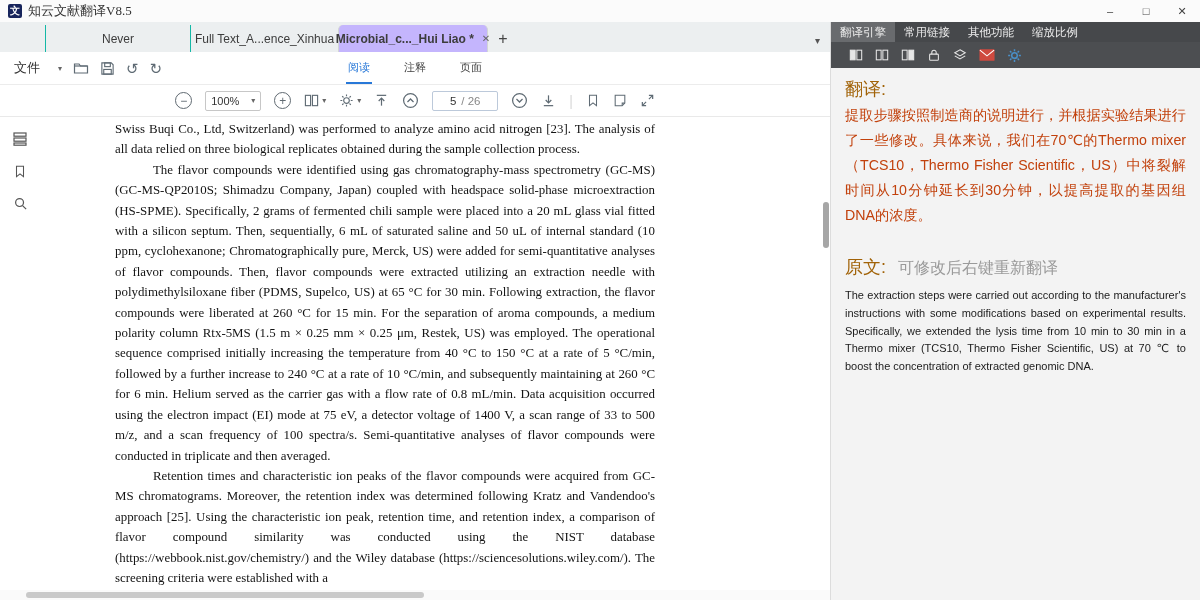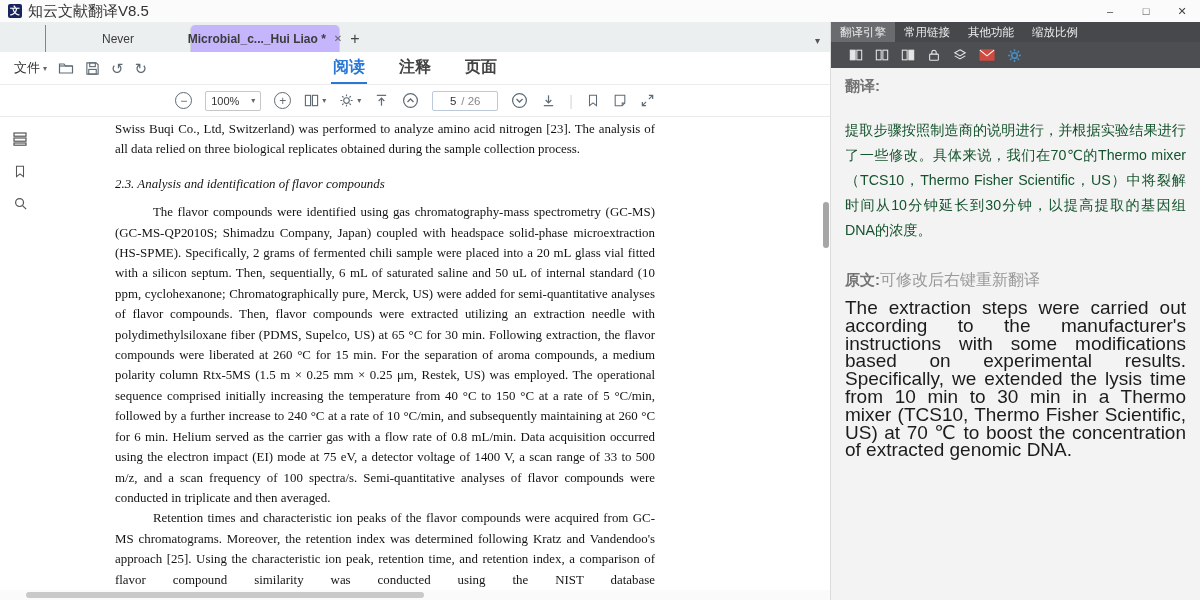--- a/index.html
+++ b/index.html
@@ -4,21 +4,21 @@
 <style>
   * { margin:0; padding:0; box-sizing:border-box; }
   html,body { width:1200px; height:600px; overflow:hidden;
     font-family:"Liberation Sans","DejaVu Sans",sans-serif; background:#fff; }
   .app { width:1200px; height:600px; display:flex; flex-direction:column; overflow:hidden; }
 
   
   .titlebar { height:22px; background:#fbfbfb; display:flex; align-items:center; position:relative; flex:0 0 22px; }
   .logo { width:14px; height:14px; background:#18255c; color:#fff; font-size:10px; line-height:14px;
     text-align:center; margin:0 6px 0 8px; border-radius:2px; font-weight:bold; }
-  .app-title { font-size:15px; color:#333; }
+  .app-title { font-size:13px; color:#333;font-family:Liberation Serif, serif; }
   .win-controls { position:absolute; right:0; top:0; height:22px; display:flex; }
   .win-btn { width:36px; height:22px; display:flex; align-items:center; justify-content:center; font-size:11px; color:#444; cursor:default; }
 
   .main-row { flex:1; display:flex; min-height:0; }
   .left-col { width:830px; display:flex; flex-direction:column; min-height:0; }
 
   
   .tabbar { height:30px; background:#eceff0; display:flex; align-items:flex-end; position:relative; flex:0 0 30px; }
   .tab-spacer { width:45px; }
   .tab { height:27px; display:flex; align-items:center; justify-content:center; font-size:12px; color:#3c3c3c;
@@ -27,25 +27,25 @@
   .tab.t2 { width:148px; }
   .tab.active { width:150px; background:#c4b5fd; border-top-left-radius:5px; border-top-right-radius:5px;
     border-left:1px solid #d2d5d6; border-right:1px solid #d2d5d6;font-weight:bold; }
   .tab-close { margin-left:8px; font-size:10px; color:#666; }
   .newtab { width:30px; height:27px; display:flex; align-items:center; justify-content:center; font-size:16px; color:#444; }
   .tab-overflow { position:absolute; right:10px; bottom:6px; font-size:10px; color:#555; }
 
   
   .toolbar { height:33px; background:#fff; border-bottom:1px solid #ececec; display:flex; align-items:center; position:relative; flex:0 0 33px; }
   .file-group { display:flex; align-items:center; margin-left:14px; gap:11px; }
-  .file-menu { font-size:13px; color:#333; display:flex; align-items:center; gap:3px; }
+  .file-menu { font-size:13px; color:#333; display:flex; align-items:center; gap:18px; }
   .caret { font-size:8px; color:#666; }
   .tb-glyph { font-size:15px; color:#5f6b74; line-height:1; }
   .view-tabs { position:absolute; left:50%; transform:translateX(-50%); display:flex; gap:30px; align-items:center; height:100%; }
-  .view-tab { font-size:16px; color:#444; height:100%; display:flex; align-items:center; border-bottom:2px solid transparent; padding:0 2px;font-weight:bold; }
+  .view-tab { font-size:11px; color:#444; height:100%; display:flex; align-items:center; border-bottom:2px solid transparent; padding:0 2px; }
   .view-tab.active { color:#2878d8; border-bottom:2px solid #2878d8; }
 
   
   .pdf-toolbar { height:32px; background:#fff; border-bottom:1px solid #e9e9e9; display:flex; align-items:center;
     justify-content:center; gap:13px; flex:0 0 32px; }
   .circ { width:17px; height:17px; border:1.3px solid #606a72; border-radius:50%; display:flex; align-items:center;
     justify-content:center; font-size:12px; color:#606a72; line-height:1; }
   .zoom-box { width:56px; height:20px; border:1px solid #c7c7c7; border-radius:2px; display:flex; align-items:center;
     justify-content:space-between; padding:0 5px; font-size:11px; color:#333; background:#fff; }
   .icon-drop { display:flex; align-items:center; gap:3px; }
@@ -67,25 +67,25 @@
   .hscroll { height:10px; background:#fafafa; position:relative; flex:0 0 10px; }
   .hscroll-thumb { position:absolute; left:26px; top:2px; width:398px; height:6px; background:#c9c9c9; border-radius:3px; }
 
   
   .right-panel { width:370px; display:flex; flex-direction:column; background:#f3f3f3; border-left:1px solid #dcdcdc; }
   .rp-header { height:20px; background:#46484b; display:flex; align-items:stretch; flex:0 0 20px; }
   .rp-tab { padding:0 9px; font-size:11.5px; color:#ededed; display:flex; align-items:center; white-space:nowrap; }
   .rp-tab.active { background:#696b6e; }
   .rp-icons { height:26px; background:#4c4e51; display:flex; align-items:center; gap:12px; padding-left:18px; flex:0 0 26px; }
   .rp-body { flex:1; padding:9px 14px 0 14px; overflow:hidden; }
-  .rp-title { font-size:15px; font-weight:bold; color:#737373; }
-  .rp-trans-text { margin-top:22px; font-size:14.2px; line-height:25px; color:#14532d; text-align:justify; }
-  .rp-orig-row { margin-top:27px; display:flex; align-items:baseline; gap:0; }
+  .rp-title { font-size:18px; font-weight:normal; color:#a16207; }
+  .rp-trans-text { margin-top:2px; font-size:14.2px; line-height:25px; color:#c2410c; text-align:justify; }
+  .rp-orig-row { margin-top:27px; display:flex; align-items:baseline; gap:12px; }
   .rp-hint { font-size:16px; color:#9a9a9a; font-weight:normal; }
-  .rp-orig-text { margin-top:8px; font-size:19px; line-height:17.8px; color:#1c1c1c; text-align:justify; }
+  .rp-orig-text { margin-top:8px; font-size:11px; line-height:17.8px; color:#1c1c1c; text-align:justify; }
 
   .icon { display:inline-flex; align-items:center; justify-content:center; line-height:0; }
 </style>
 </head>
 <body>
 
 <div class="app">
 
   <div class="titlebar">
     <div class="logo">文</div>
@@ -98,20 +98,23 @@
   </div>
 
   <div class="main-row">
     <div class="left-col">
 
       <div class="tabbar">
         <div class="tab-spacer"></div>
         <div class="tab t1">
           <span>Never</span>
         </div>
+        <div class="tab t2">
+          <span>Full Text_A...ence_Xinhua</span>
+        </div>
         <div class="tab active">
           <span>Microbial_c..._Hui Liao *</span>
           <span class="tab-close">✕</span>
         </div>
         <div class="newtab">+</div>
         <div class="tab-overflow">▾</div>
       </div>
 
       <div class="toolbar">
         <div class="file-group">
@@ -237,21 +240,20 @@
             <svg width="15" height="15" viewBox="0 0 16 16" fill="none" stroke="#555" stroke-width="1.3">
               <circle cx="7" cy="7" r="4.2"></circle>
                 <path d="M10.2 10.2 14 14"></path>
             </svg>
           </span>
         </div>
 
         <div class="pdf-view">
           <div class="page-text">
             <p>Swiss Buqi Co., Ltd, Switzerland) was performed to analyze amino acid nitrogen [23]. The analysis of all data relied on three biological replicates obtained during the sample collection process.</p>
-            <p class="doc-heading">2.3. Analysis and identification of flavor compounds</p>
             <p class="indent">The flavor compounds were identified using gas chromatography-mass spectrometry (GC-MS) (GC-MS-QP2010S; Shimadzu Company, Japan) coupled with headspace solid-phase microextraction (HS-SPME). Specifically, 2 grams of fermented chili sample were placed into a 20 mL glass vial fitted with a silicon septum. Then, sequentially, 6 mL of saturated saline and 50 uL of internal standard (10 ppm, cyclohexanone; Chromatographically pure, Merck, US) were added for semi-quantitative analyses of flavor compounds. Then, flavor compounds were extracted utilizing an extraction needle with polydimethylsiloxane fiber (PDMS, Supelco, US) at 65 °C for 30 min. Following extraction, the flavor compounds were liberated at 260 °C for 15 min. For the separation of aroma compounds, a medium polarity column Rtx-5MS (1.5 m × 0.25 mm × 0.25 μm, Restek, US) was employed. The operational sequence comprised initially increasing the temperature from 40 °C to 150 °C at a rate of 5 °C/min, followed by a further increase to 240 °C at a rate of 10 °C/min, and subsequently maintaining at 260 °C for 6 min. Helium served as the carrier gas with a flow rate of 0.8 mL/min. Data acquisition occurred using the electron impact (EI) mode at 75 eV, a detector voltage of 1400 V, a scan range of 33 to 500 m/z, and a scan frequency of 100 spectra/s. Semi-quantitative analyses of flavor compounds were conducted in triplicate and then averaged.</p>
             <p class="indent">Retention times and characteristic ion peaks of the flavor compounds were acquired from GC-MS chromatograms. Moreover, the retention index was determined following Kratz and Vandendoo's approach [25]. Using the characteristic ion peak, retention time, and retention index, a comparison of flavor compound similarity was conducted using the NIST database (https://webbook.nist.gov/chemistry/) and the Wiley database (https://sciencesolutions.wiley.com/). The screening criteria were established with a</p>
           </div>
           <div class="vscroll-thumb"></div>
         </div>
       </div>
 
       <div class="hscroll">
         <div class="hscroll-thumb"></div>
       </div>

